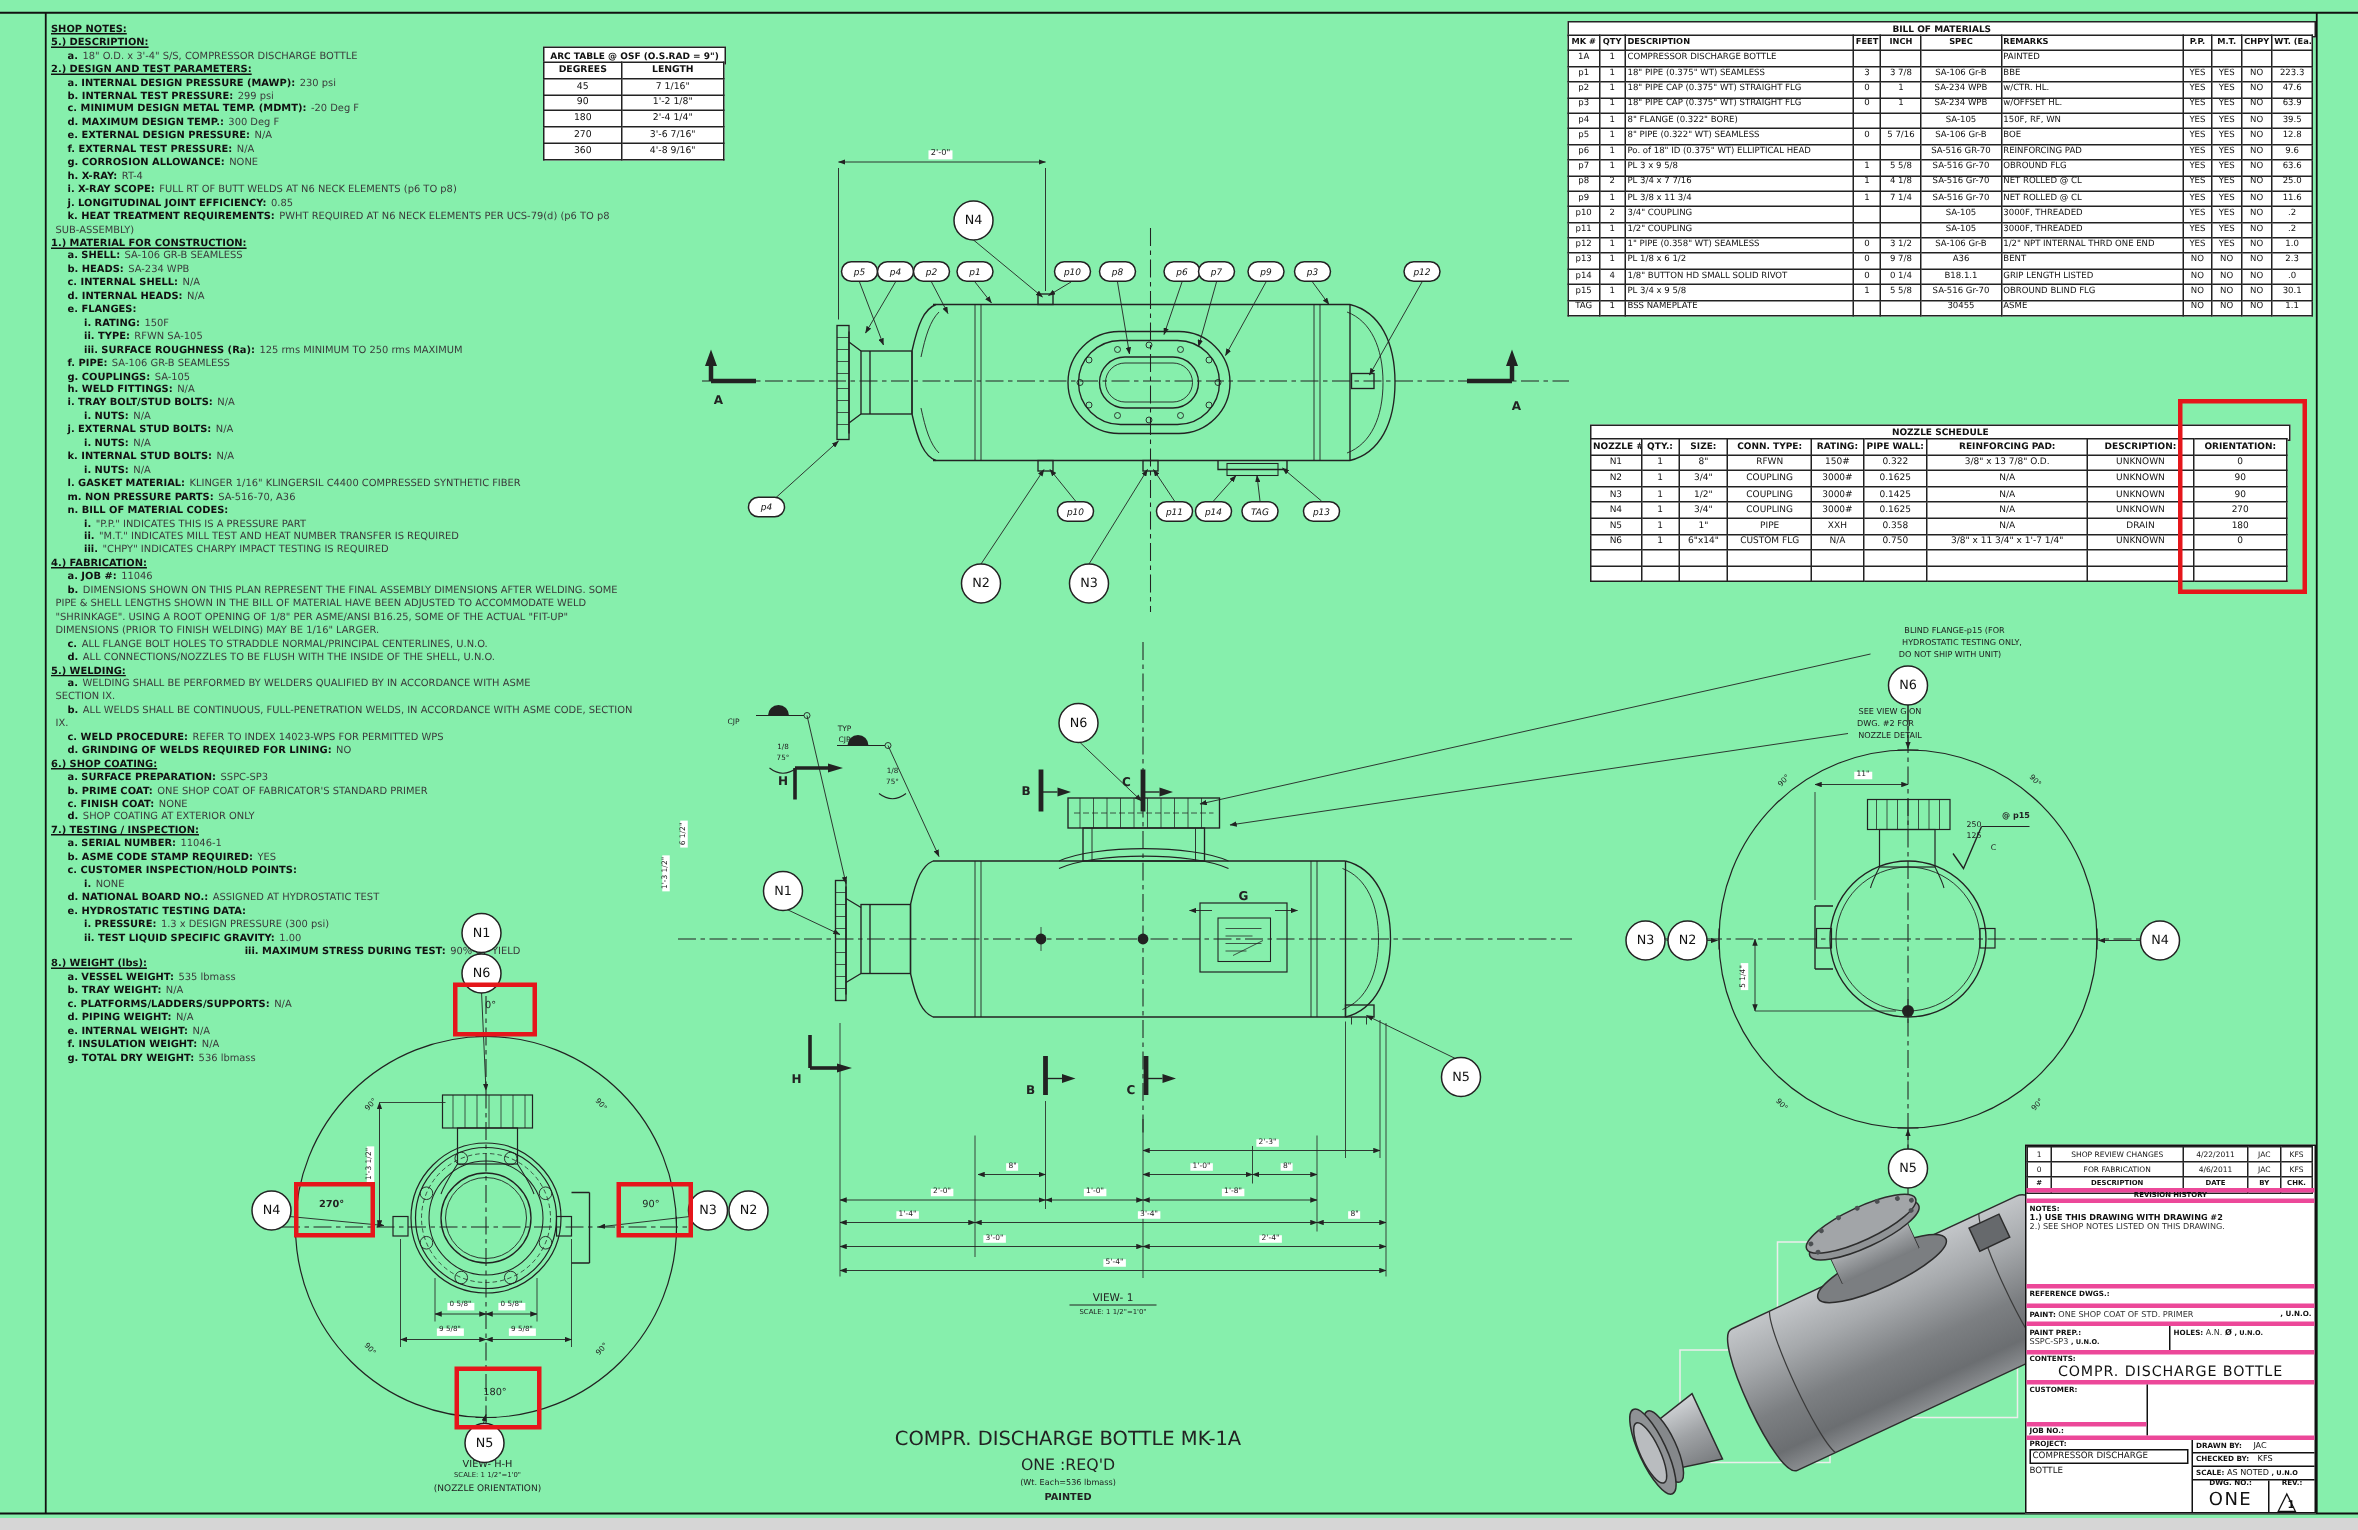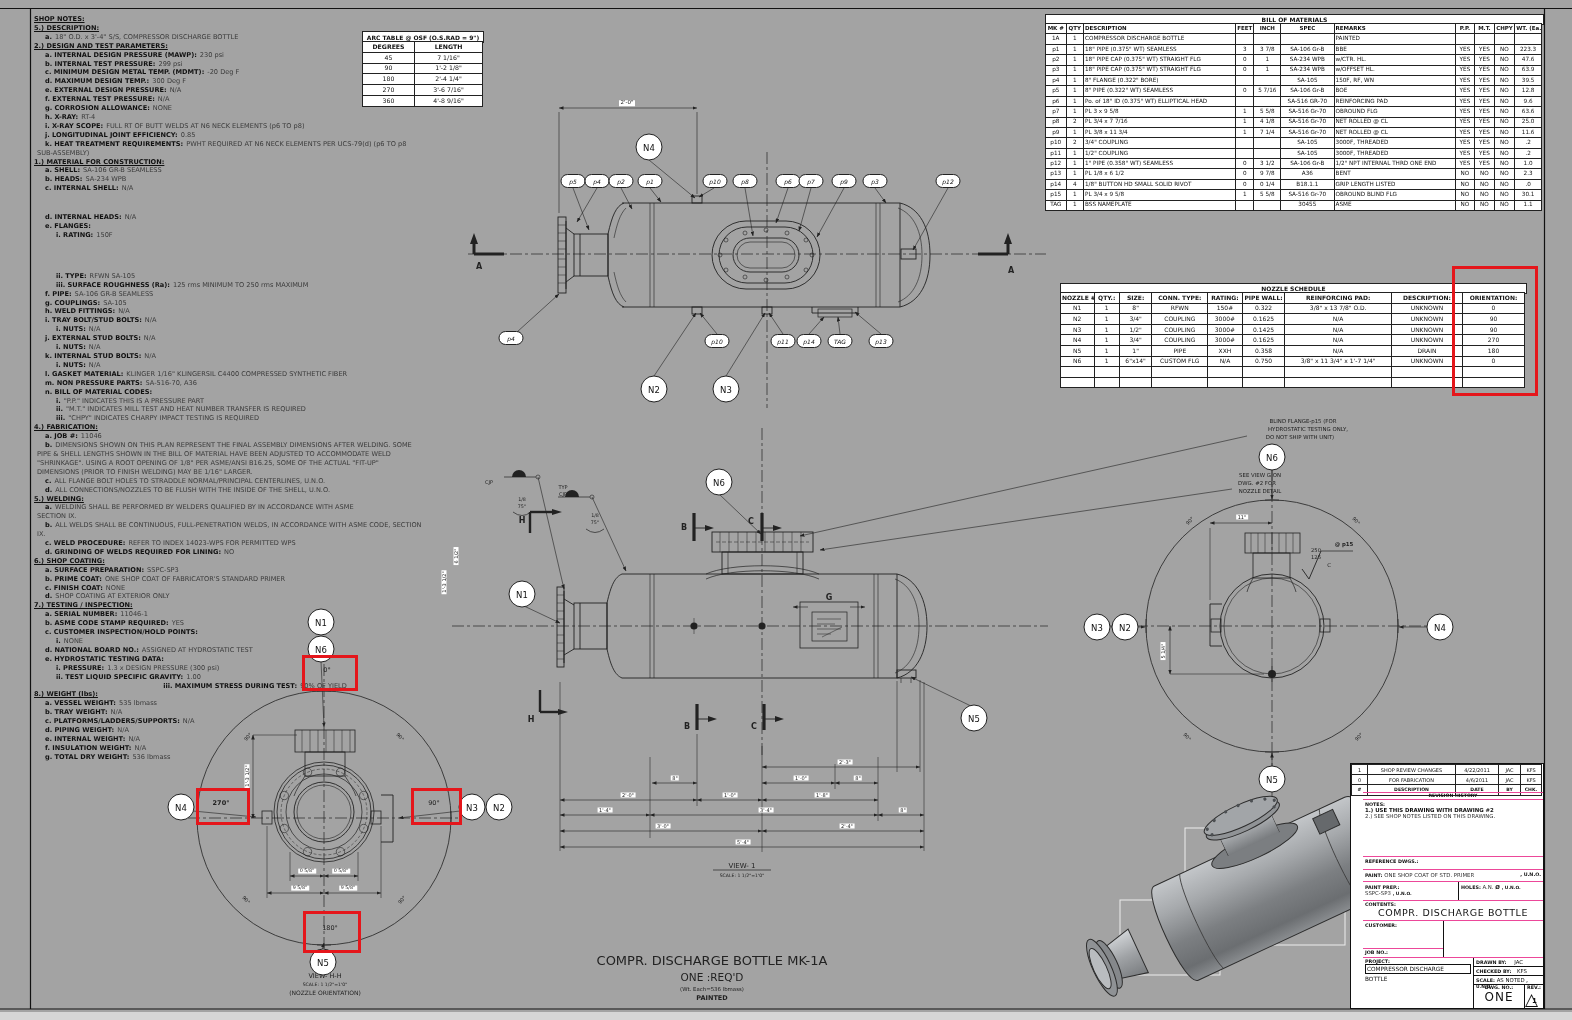--- a/index.html
+++ b/index.html
@@ -1,16 +1,16 @@
 <!DOCTYPE html>
 <html><head>
 <meta charset="utf-8">
 <style>
   html,body{margin:0;padding:0;background:#fff;font-family:"DejaVu Sans",sans-serif;color:#111;}
-  #sheet{position:relative;width:1572px;height:1020px;background:#a3a3a3;overflow:hidden;}
+  #sheet{position:relative;width:1572px;height:1020px;background:#86efac;overflow:hidden;}
   #art{position:absolute;left:0;top:0;}
   
   .lbl{position:absolute;white-space:pre;color:#222;line-height:1;transform:translate(-50%,-50%);}
   .lbl.bg{background:#fff;padding:0 1.5px;}
   .lbl.b{font-weight:700;}
   
   .balloon-c{position:absolute;width:25px;height:25px;border:1.2px solid #222;border-radius:50%;
     background:#fff;display:flex;align-items:center;justify-content:center;font-size:8.5px;
     transform:translate(-50%,-50%);}
   .balloon-o{position:absolute;min-width:19px;height:12px;padding:0 2px;border:1px solid #222;
@@ -30,21 +30,21 @@
   #noz-table td{font-size:6px;height:9.6px;}
   
   #notes{position:absolute;left:34px;top:15px;width:420px;font-size:6.6px;line-height:8.9px;}
   .nline{white-space:nowrap;overflow:hidden;}
   .nk{font-weight:700;}
   .nk.u{text-decoration:underline;}
   .nv{color:#3a3a3a;margin-left:3px;}
   
   #tblock{position:absolute;left:1350px;top:763px;width:192px;height:244px;border:1.3px solid #111;
     font-size:5.4px;background:#fff;}
-  .tbrow{position:absolute;left:12px;right:0;border-top:1px solid #ec4899;box-sizing:border-box;}
+  .tbrow{position:absolute;left:0;right:0;border-top:3px solid #ec4899;box-sizing:border-box;}
   .tlab{font-weight:700;font-size:4.8px;}
   #revtab{position:absolute;left:0;top:0;width:190px;border-collapse:collapse;table-layout:fixed;}
   #revtab td{border:0.8px solid #222;font-size:5px;height:9.2px;text-align:center;white-space:nowrap;overflow:hidden;padding:0;}
   #revtab tr:last-child td{font-weight:700;font-size:4.6px;}
   .tri-w{position:relative;display:inline-block;width:20px;height:18px;}
   .tri-ch{position:absolute;left:0;top:0;font-size:17px;line-height:18px;}
   .tri-n{position:absolute;left:7px;top:7px;font-size:7px;font-weight:700;}
 </style>
 </head>
 <body>
@@ -413,24 +413,24 @@
       <div class="nline" style="padding-left: 11px;"><span class="nk">g. CORROSION ALLOWANCE:</span><span class="nv">NONE</span></div>
       <div class="nline" style="padding-left: 11px;"><span class="nk">h. X-RAY:</span><span class="nv">RT-4</span></div>
       <div class="nline" style="padding-left: 11px;"><span class="nk">i. X-RAY SCOPE:</span><span class="nv">FULL RT OF BUTT WELDS AT N6 NECK ELEMENTS (p6 TO p8)</span></div>
       <div class="nline" style="padding-left: 11px;"><span class="nk">j. LONGITUDINAL JOINT EFFICIENCY:</span><span class="nv">0.85</span></div>
       <div class="nline" style="padding-left: 11px;"><span class="nk">k. HEAT TREATMENT REQUIREMENTS:</span><span class="nv">PWHT REQUIRED AT N6 NECK ELEMENTS PER UCS-79(d) (p6 TO p8</span></div>
       <div class="nline" style="padding-left: 0px;"><span class="nv">SUB-ASSEMBLY)</span></div>
       <div class="nline" style="padding-left: 0px;"><span class="nk u">1.) MATERIAL FOR CONSTRUCTION:</span></div>
       <div class="nline" style="padding-left: 11px;"><span class="nk">a. SHELL:</span><span class="nv">SA-106 GR-B SEAMLESS</span></div>
       <div class="nline" style="padding-left: 11px;"><span class="nk">b. HEADS:</span><span class="nv">SA-234 WPB</span></div>
       <div class="nline" style="padding-left: 11px;"><span class="nk">c. INTERNAL SHELL:</span><span class="nv">N/A</span></div>
-      <div class="nline" style="padding-left: 11px; margin-top: 20px;"><span class="nk">d. INTERNAL HEADS:</span><span class="nv">N/A</span></div>
+      <div class="nline" style="padding-left: 11px;"><span class="nk">d. INTERNAL HEADS:</span><span class="nv">N/A</span></div>
       <div class="nline" style="padding-left: 11px;"><span class="nk">e. FLANGES:</span></div>
       <div class="nline" style="padding-left: 22px;"><span class="nk">i. RATING:</span><span class="nv">150F</span></div>
-      <div class="nline" style="padding-left: 22px; margin-top: 32px;"><span class="nk">ii. TYPE:</span><span class="nv">RFWN SA-105</span></div>
+      <div class="nline" style="padding-left: 22px;"><span class="nk">ii. TYPE:</span><span class="nv">RFWN SA-105</span></div>
       <div class="nline" style="padding-left: 22px;"><span class="nk">iii. SURFACE ROUGHNESS (Ra):</span><span class="nv">125 rms MINIMUM TO 250 rms MAXIMUM</span></div>
       <div class="nline" style="padding-left: 11px;"><span class="nk">f. PIPE:</span><span class="nv">SA-106 GR-B SEAMLESS</span></div>
       <div class="nline" style="padding-left: 11px;"><span class="nk">g. COUPLINGS:</span><span class="nv">SA-105</span></div>
       <div class="nline" style="padding-left: 11px;"><span class="nk">h. WELD FITTINGS:</span><span class="nv">N/A</span></div>
       <div class="nline" style="padding-left: 11px;"><span class="nk">i. TRAY BOLT/STUD BOLTS:</span><span class="nv">N/A</span></div>
       <div class="nline" style="padding-left: 22px;"><span class="nk">i. NUTS:</span><span class="nv">N/A</span></div>
       <div class="nline" style="padding-left: 11px;"><span class="nk">j. EXTERNAL STUD BOLTS:</span><span class="nv">N/A</span></div>
       <div class="nline" style="padding-left: 22px;"><span class="nk">i. NUTS:</span><span class="nv">N/A</span></div>
       <div class="nline" style="padding-left: 11px;"><span class="nk">k. INTERNAL STUD BOLTS:</span><span class="nv">N/A</span></div>
       <div class="nline" style="padding-left: 22px;"><span class="nk">i. NUTS:</span><span class="nv">N/A</span></div>

